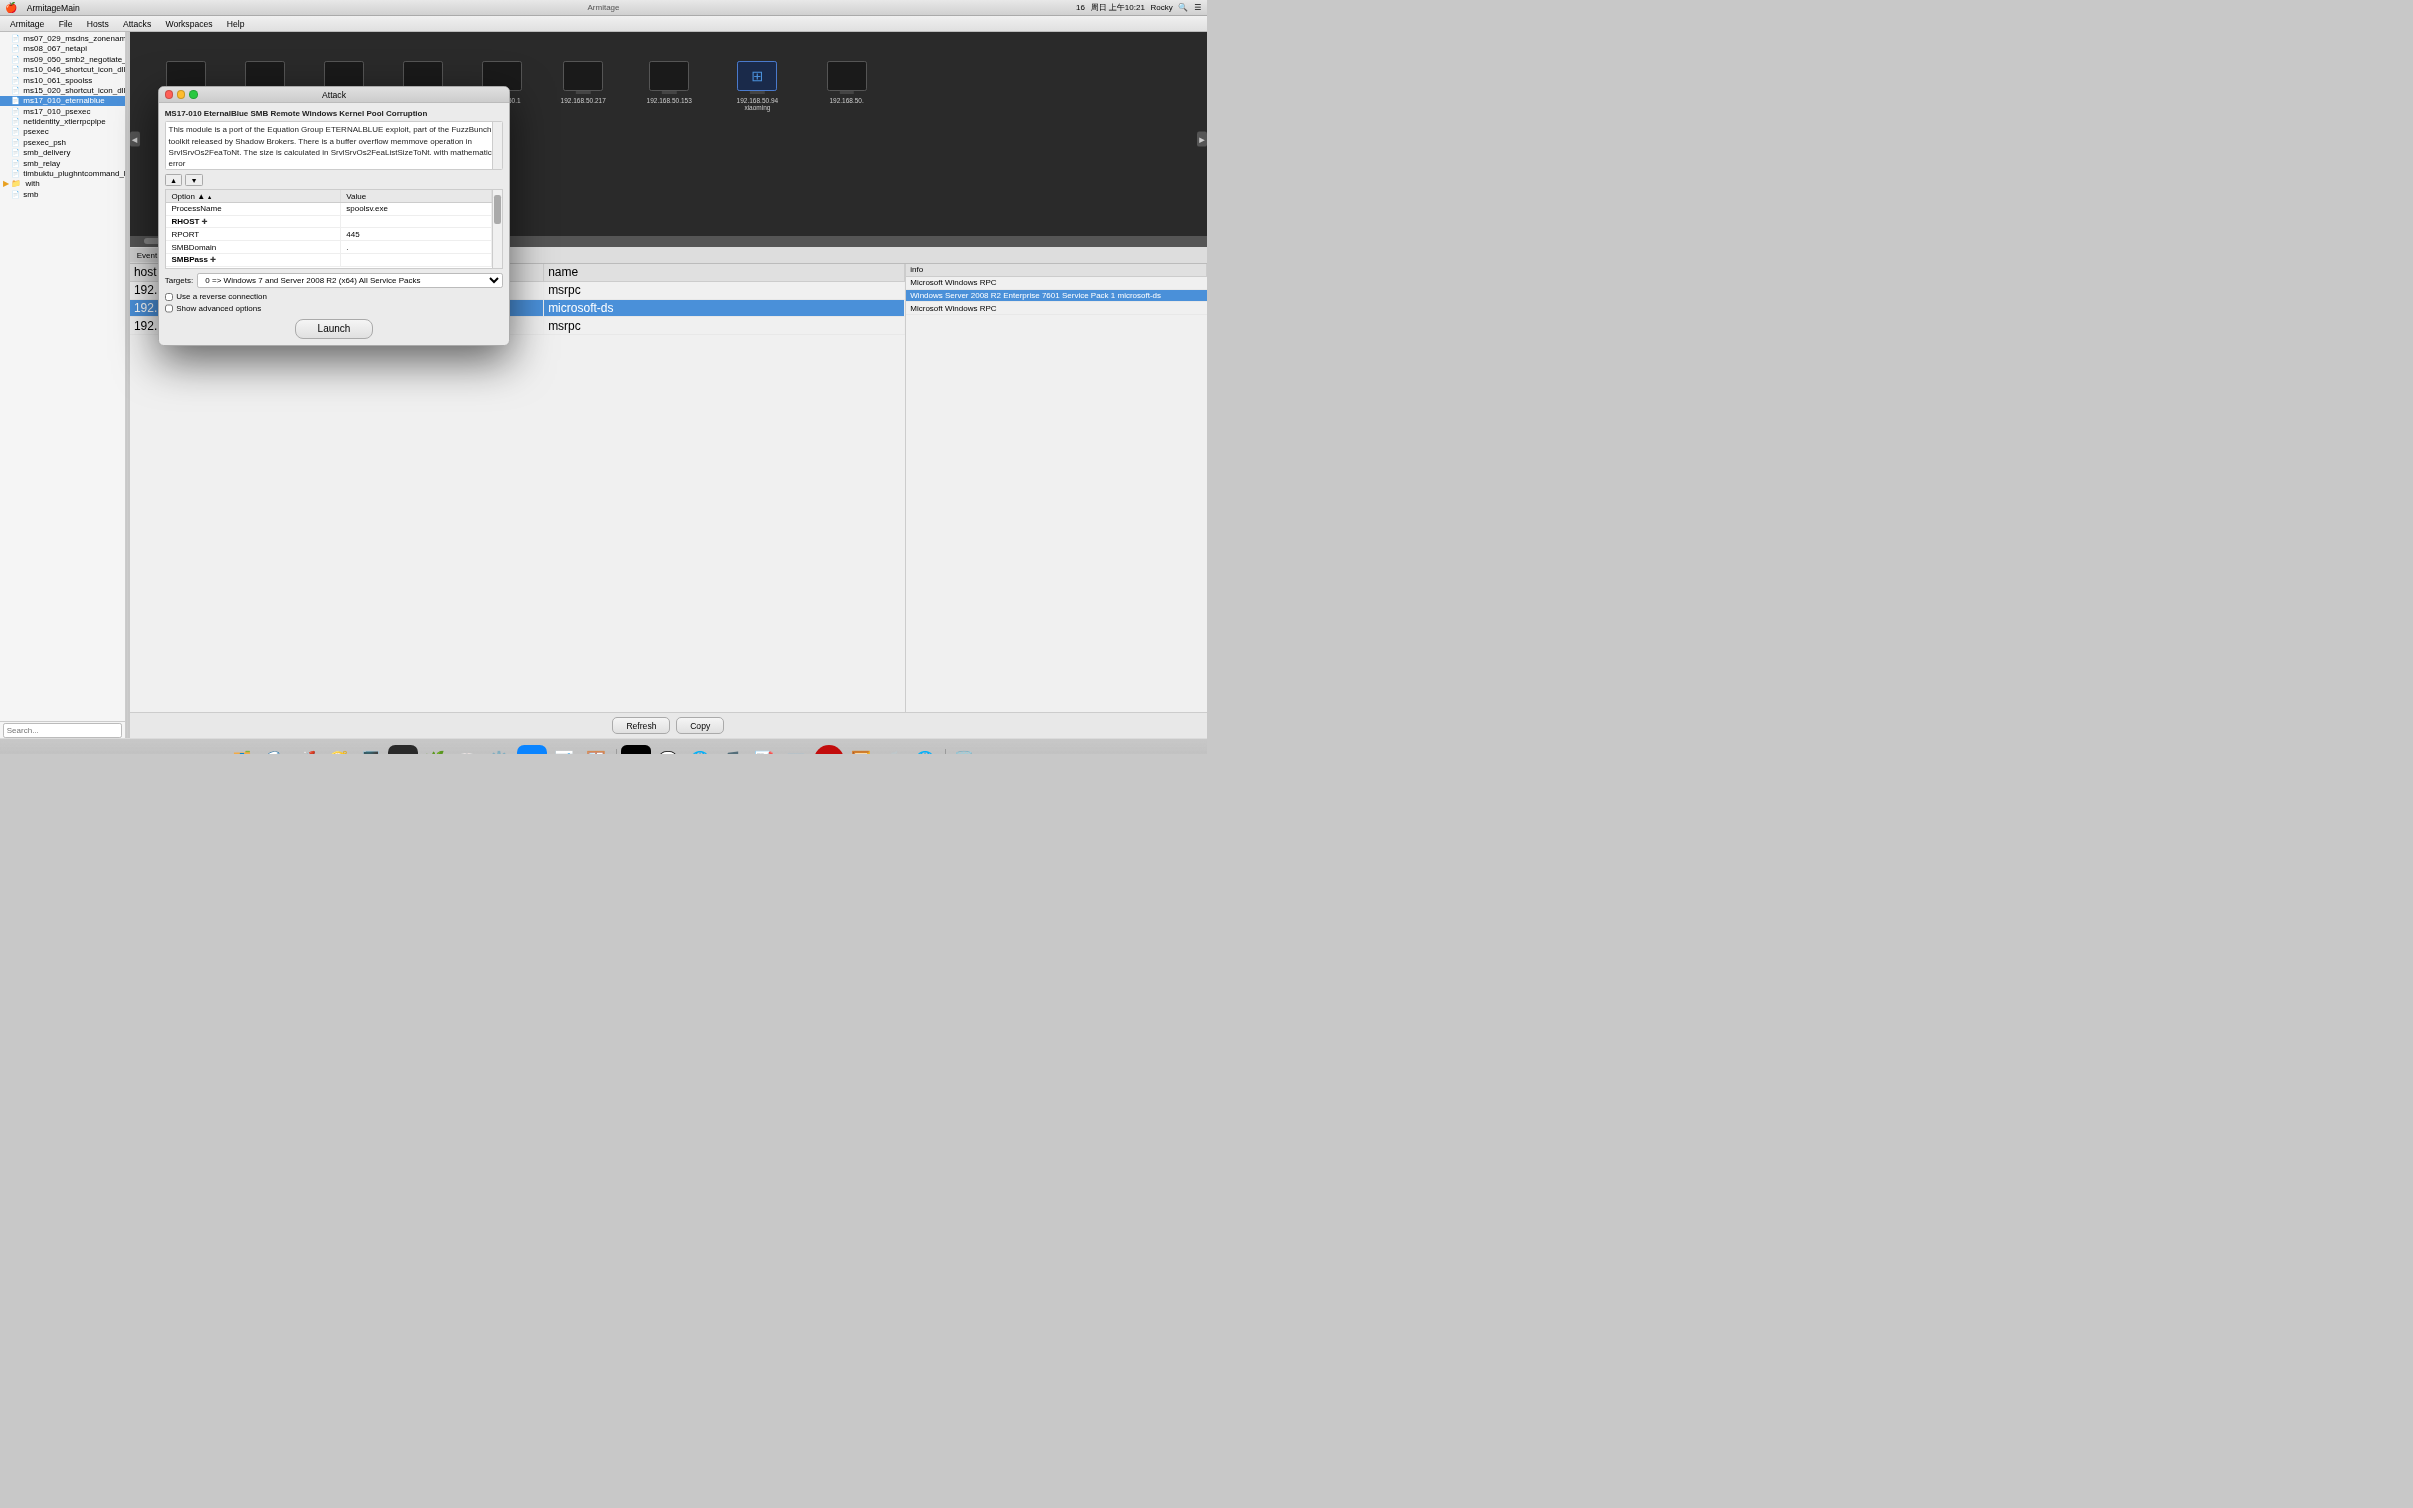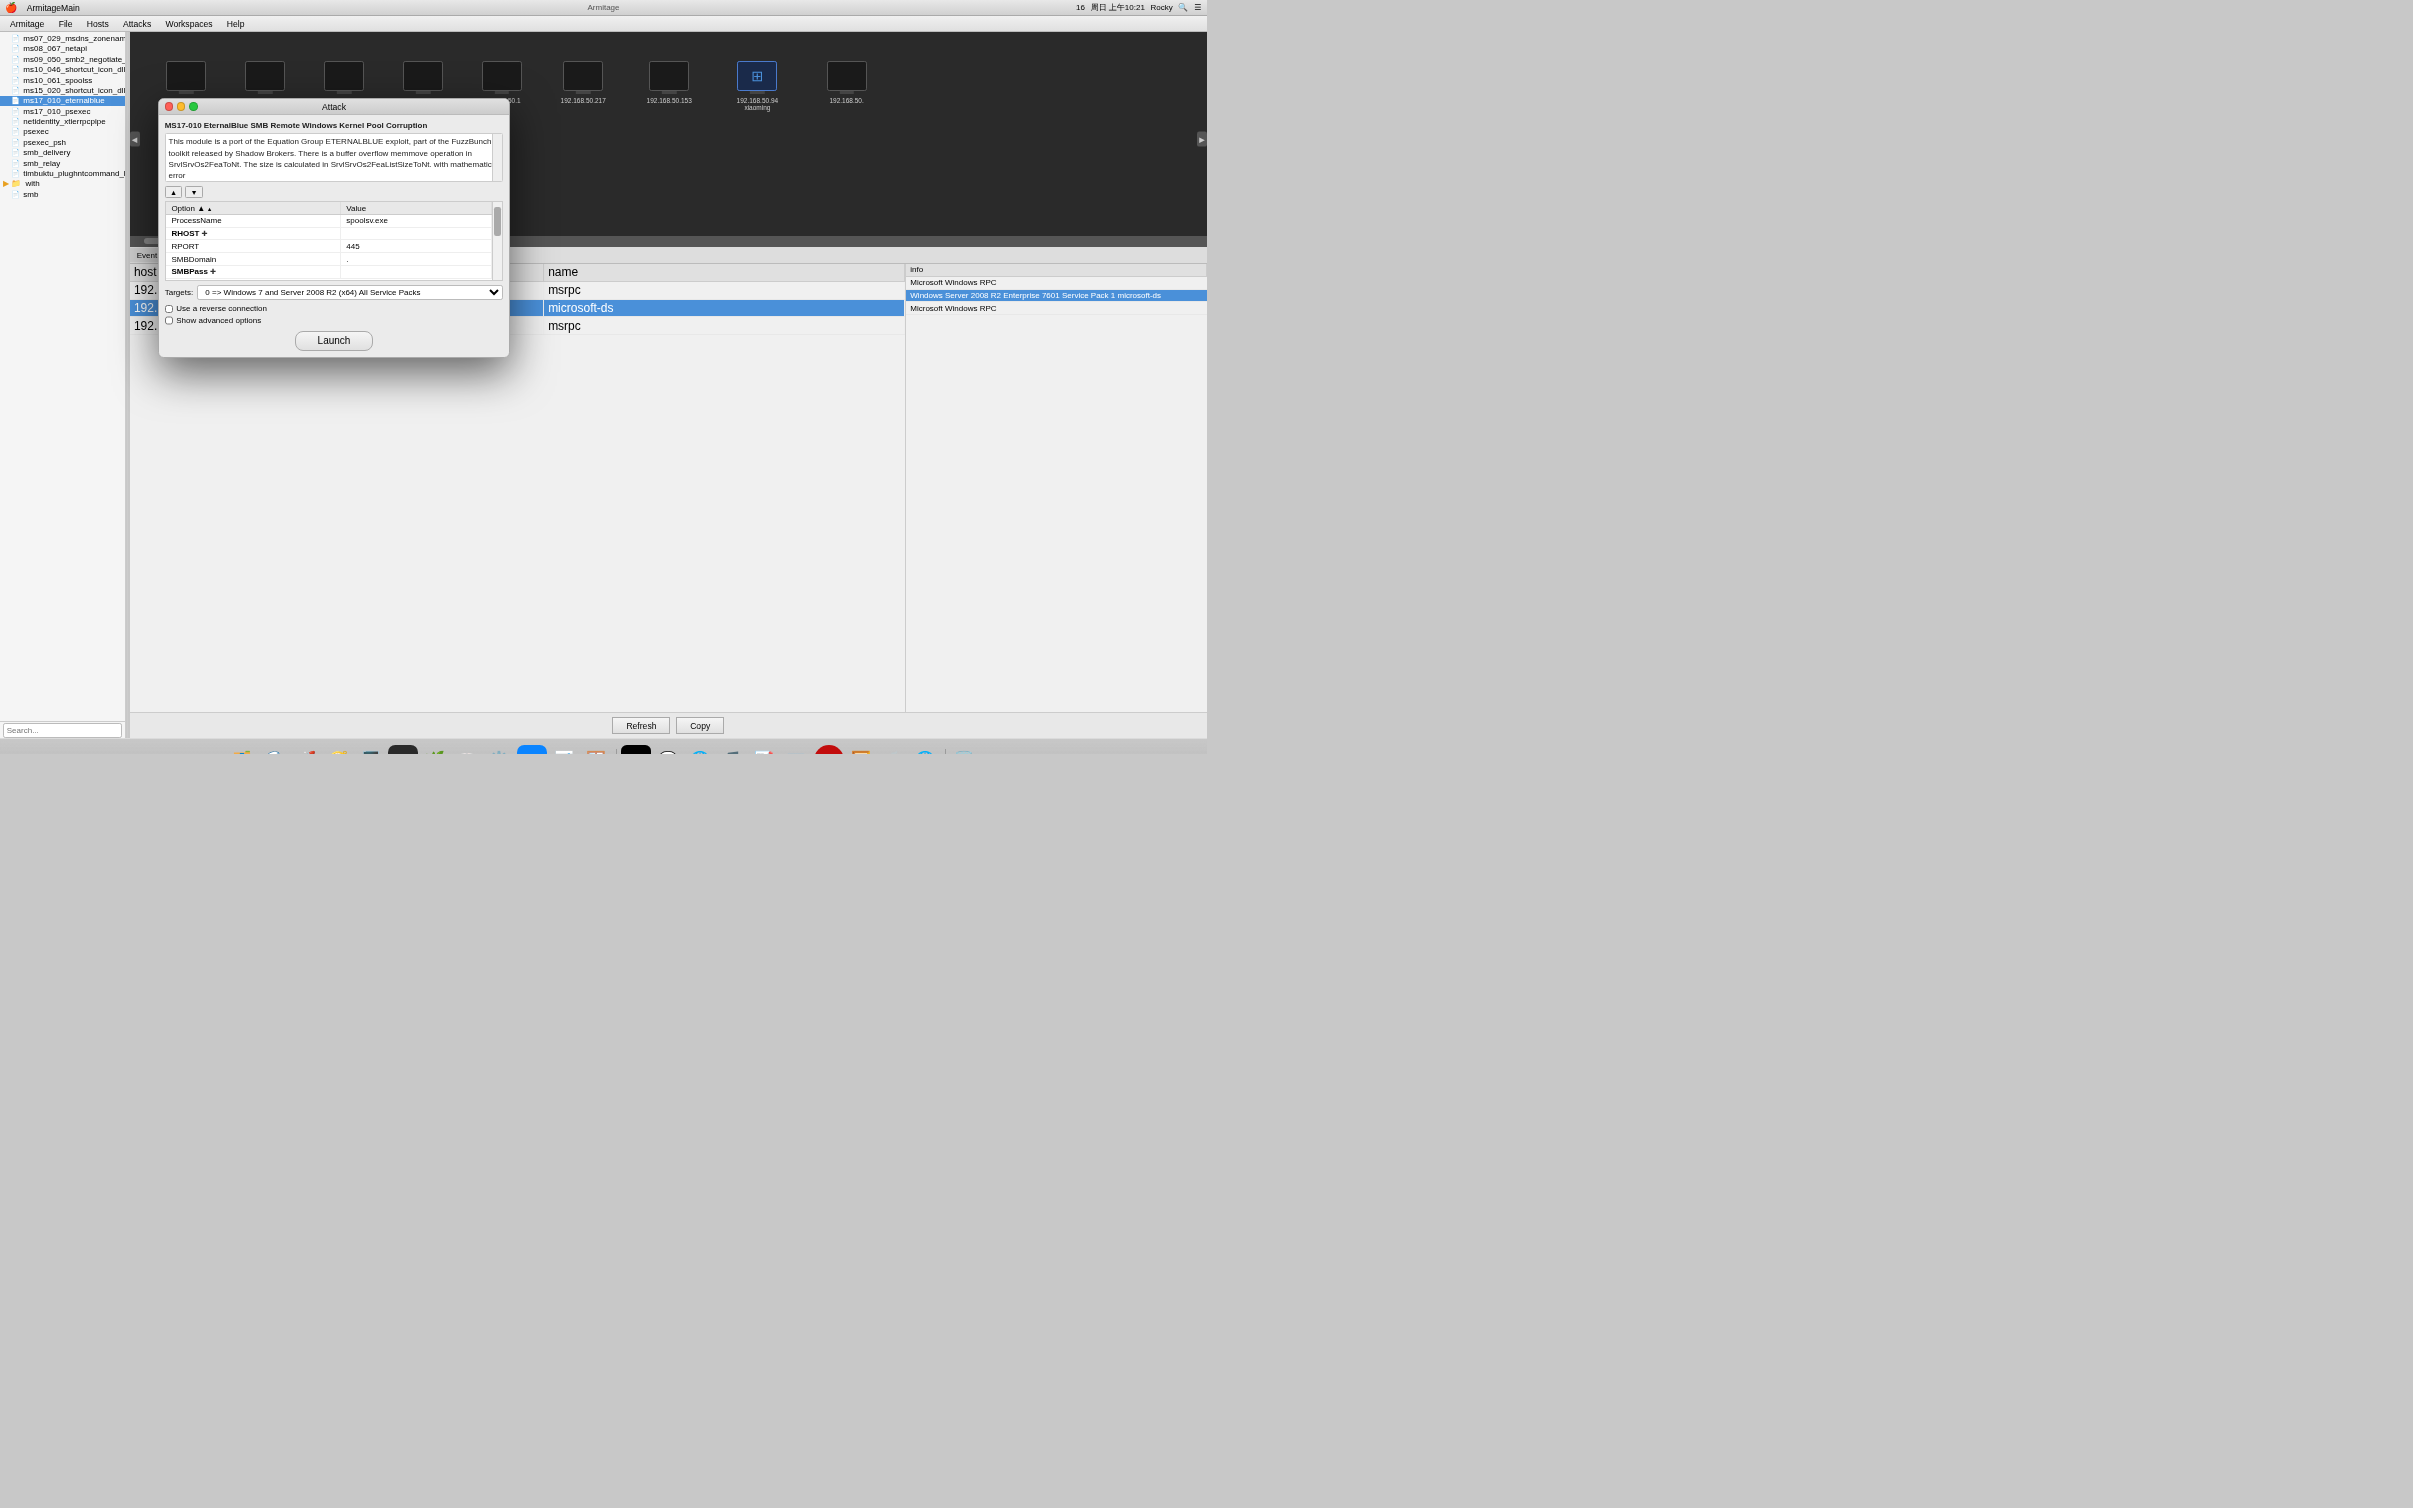--- a/index.html
+++ b/index.html
@@ -229,36 +229,36 @@
       background: #e8e8e8;
       border-top: 0.7px solid #ccc;
       display: flex;
       align-items: center;
       justify-content: center;
       gap: 5.7px;
     }
     .bottom-btn {
       padding: 2.9px 13px;
       border: 0.7px solid #aaa;
-      border-radius: 0;
+      border-radius: 5px;
       background: linear-gradient(to bottom, #f5f5f5, #e0e0e0);
       font-size: 8.6px;
       cursor: pointer;
     }
 
     
     .dialog-overlay {
       position: absolute;
       top: 0; left: 0; right: 0; bottom: 0;
       z-index: 200;
       pointer-events: none;
     }
     .dialog {
       position: absolute;
-      top: 98px;
+      top: 86px;
       left: 158px;
       width: 352px;
       background: #ebebeb;
       border-radius: 5.7px;
       box-shadow: 0 14.4px 43px rgba(0,0,0,0.6);
       border: 0.7px solid #aaa;
       pointer-events: all;
       overflow: hidden;
     }
     .dialog-titlebar {

